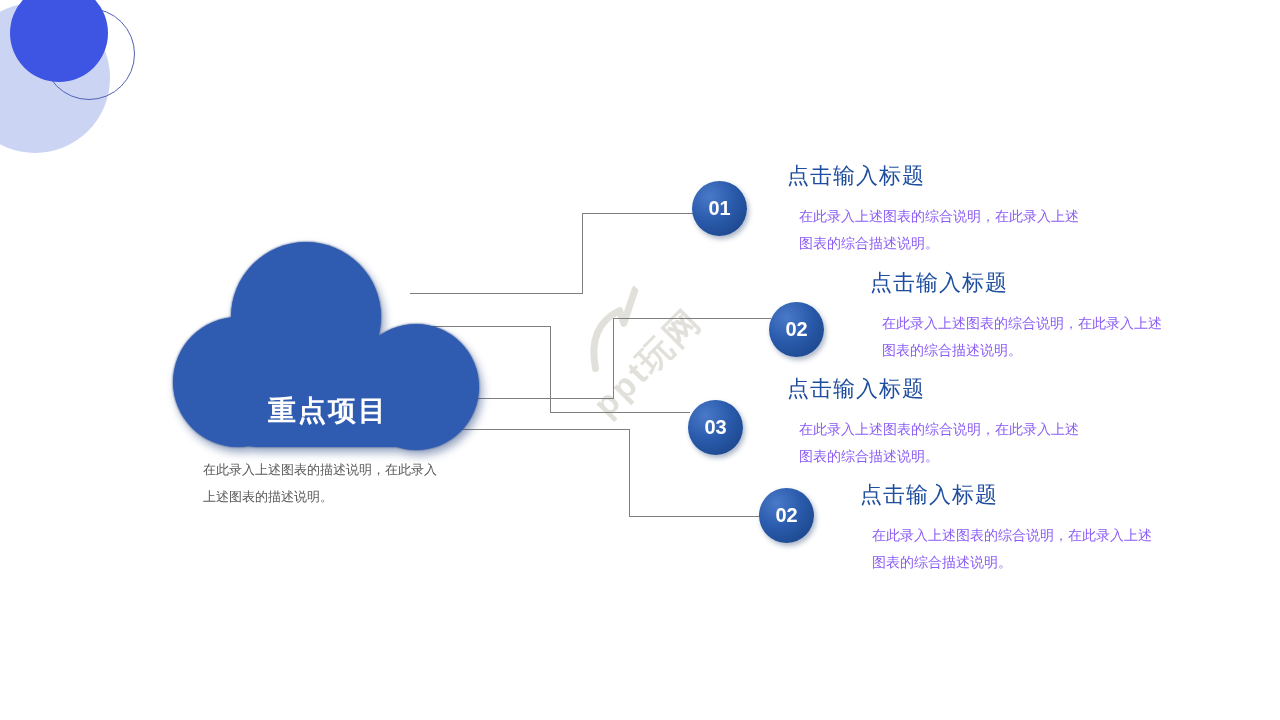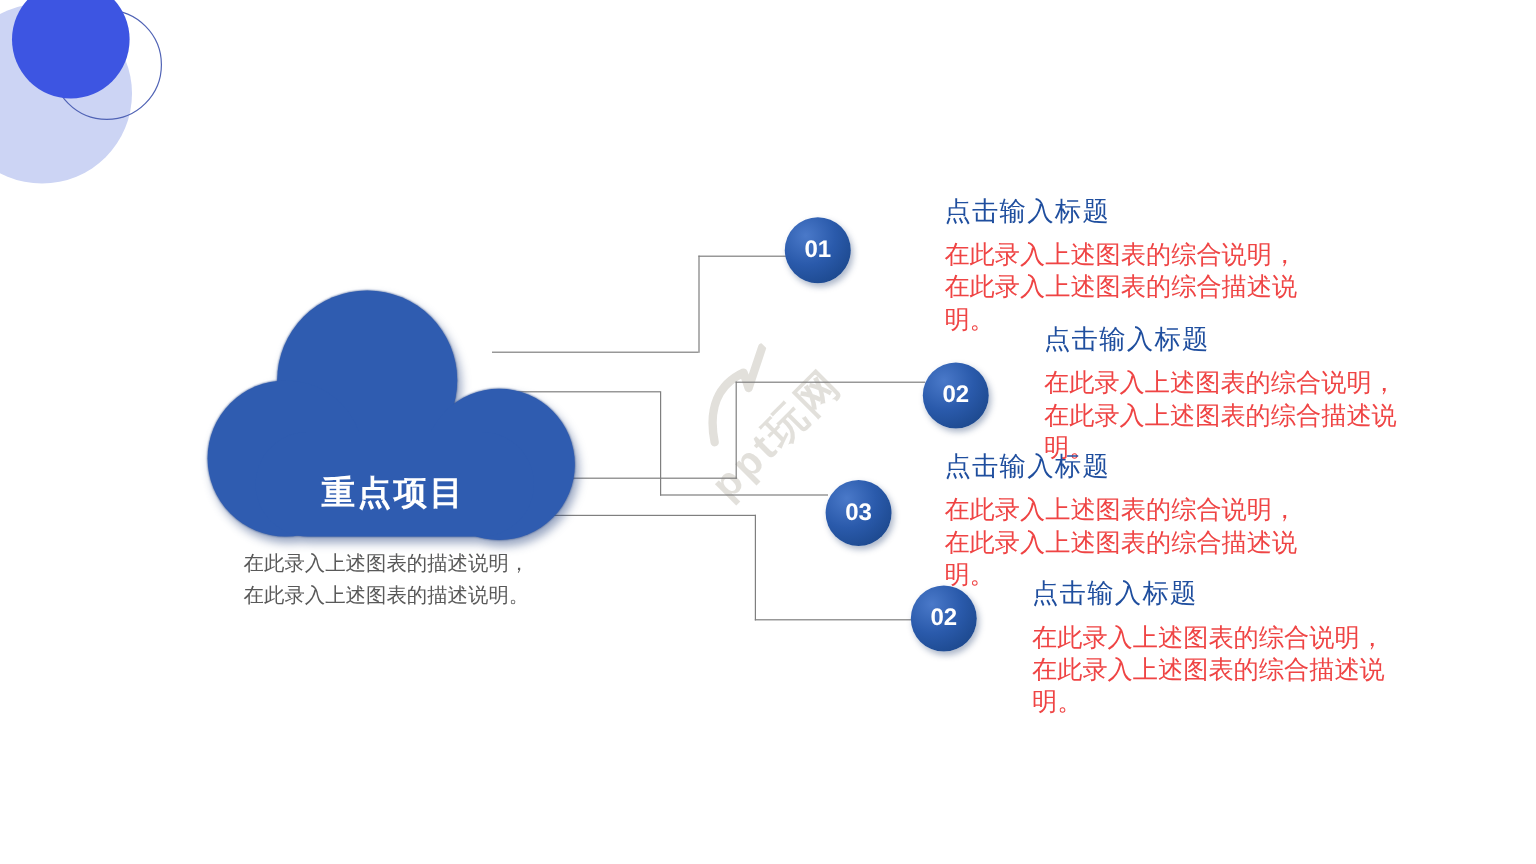--- a/index.html
+++ b/index.html
@@ -34,42 +34,42 @@
   .cp1{left:58px; top:0; width:150px; height:150px; border-radius:50%;}
   .cp2{left:0; top:75px; width:130px; height:130px; border-radius:50%;}
   .cp3{left:180px; top:82px; width:126px; height:126px; border-radius:50%;}
   .cp4{left:40px; top:118px; width:232px; height:87px; border-radius:44px;}
   .cloud-label{
     position:absolute; left:0; top:150px; width:100%; text-align:center;
     color:#ffffff; font-size:28px; font-weight:bold; letter-spacing:2px;
   }
   .cloud-desc{
     position:absolute; left:203px; top:456px; width:240px; z-index:4;
-    color:#595959; font-size:17px; line-height:27px;
+    color:#595959; font-size:13px; line-height:27px;
   }
   
   .num-circle{
     position:absolute; width:55px; height:55px; border-radius:50%; z-index:6;
     background: radial-gradient(circle at 32% 28%, #4a79c9 0%, #2a5aab 45%, #16407f 100%);
     box-shadow: 2px 3px 5px rgba(20,50,100,0.35);
     color:#ffffff; font-size:20px; font-weight:bold;
     display:flex; align-items:center; justify-content:center;
   }
-  .nc1{left:654px; top:181px;}
+  .nc1{left:692px; top:181px;}
   .nc2{left:769px; top:302px;}
   .nc3{left:688px; top:400px;}
   .nc4{left:759px; top:488px;}
   
   .item-text{position:absolute; width:305px; z-index:6;}
   .it1{left:787px; top:161px;}
   .it2{left:870px; top:268px;}
   .it3{left:787px; top:374px;}
   .it4{left:860px; top:480px;}
   .item-title{color:#1f4e9e; font-size:22px; font-weight:normal; margin:0 0 8px 0; letter-spacing:1px;}
-  .item-desc{color:#ef4444; font-size:21px; line-height:27px; margin:0;}
+  .item-desc{color:#8b5cf6; font-size:14px; line-height:27px; margin:12px;}
 </style>
 </head>
 <body>
 
 <div class="slide">
 
   <div class="decor-circle decor-pale"></div>
   <div class="decor-circle decor-ring"></div>
   <div class="decor-circle decor-solid"></div>
 

